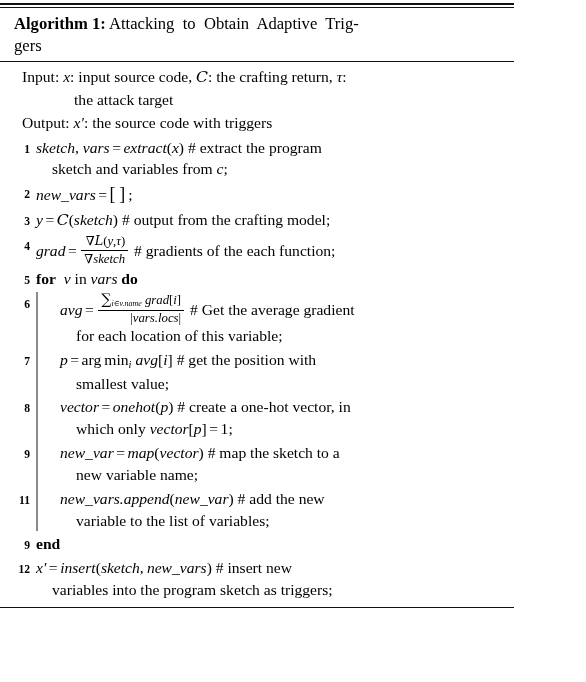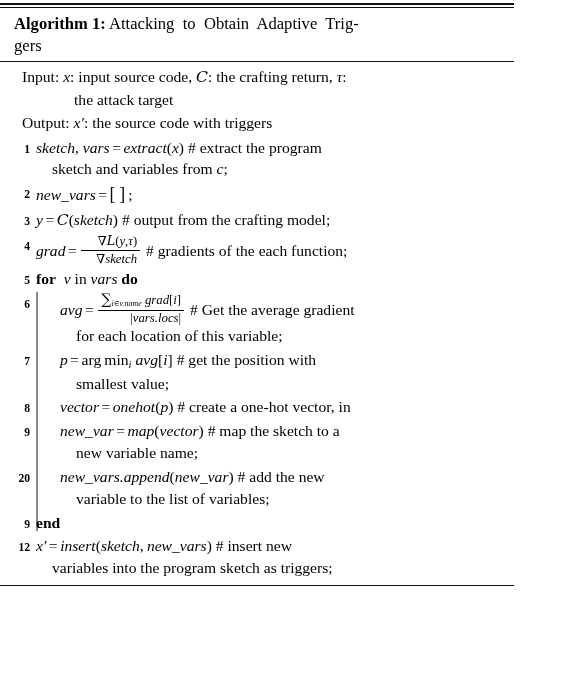--- a/index.html
+++ b/index.html
@@ -151,21 +151,20 @@
   .frac .nm {
     display: block;
     padding: 0 3px 1px 3px;
     border-bottom: 1.1px solid #000;
     white-space: nowrap;
   }
   .frac .dn {
     display: block;
     padding: 1px 3px 0 3px;
     white-space: nowrap;
-    margin-left: 12px;
   }
   .frac.tall { vertical-align: -0.55em; }
 
   .sum {
     font-family: "DejaVu Serif", serif;
     font-style: normal;
     font-size: 1.12em;
   }
   .sumsub {
     font-size: 0.62em;
@@ -267,34 +266,35 @@
         <span class="cmt"># get the position with</span>
         <span class="cont">smallest value;</span>
       </div>
     </div>
 
     <div class="line indent">
       <div class="lnum">8</div>
       <div class="ltext">
         <span class="mi">vector</span><span class="op">=</span><span class="mi">onehot</span><span class="mr">(</span><span class="mi">p</span><span class="mr">)</span>
         <span class="cmt"># create a one-hot vector, in</span>
+        <span class="cont"><span class="mr">which only </span><span class="mi">vector</span><span class="mr">[</span><span class="mi">p</span><span class="mr">]</span><span class="op">=</span><span class="mr">1;</span></span>
       </div>
     </div>
 
     <div class="line indent">
       <div class="lnum">9</div>
       <div class="ltext">
         <span class="mi">new_var</span><span class="op">=</span><span class="mi">map</span><span class="mr">(</span><span class="mi">vector</span><span class="mr">)</span>
         <span class="cmt"># map the sketch to a</span>
         <span class="cont">new variable name;</span>
       </div>
     </div>
 
     <div class="line indent">
-      <div class="lnum">20</div>
+      <div class="lnum">11</div>
       <div class="ltext">
         <span class="mi">new_vars.append</span><span class="mr">(</span><span class="mi">new_var</span><span class="mr">)</span>
         <span class="cmt"># add the new</span>
         <span class="cont">variable to the list of variables;</span>
       </div>
     </div>
 
     <div class="line">
       <div class="lnum">9</div>
       <div class="ltext">

